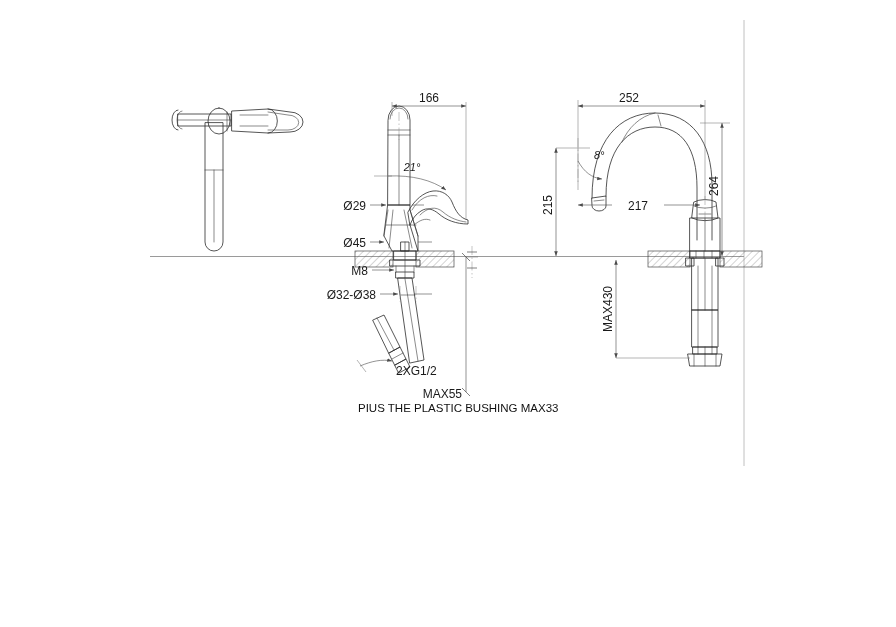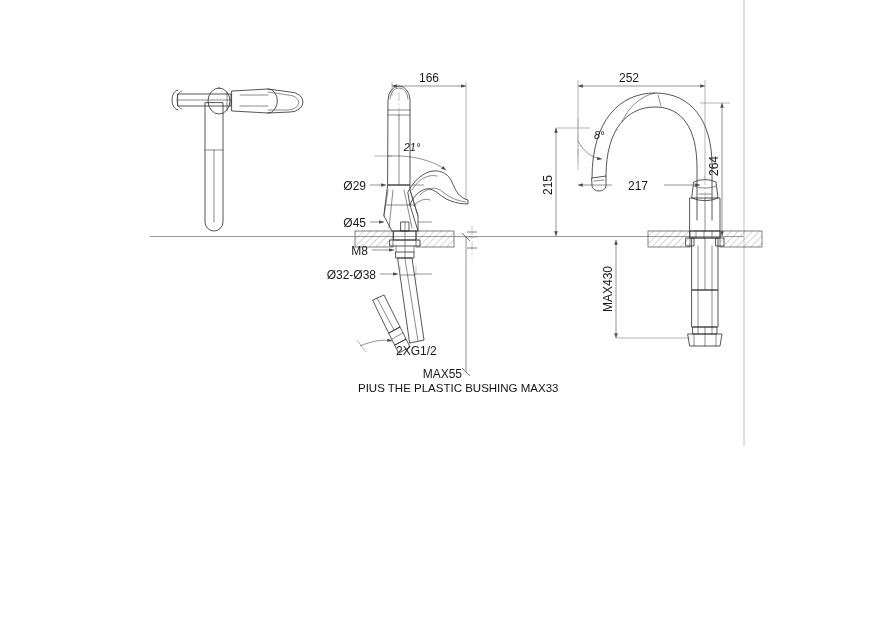--- a/index.html
+++ b/index.html
@@ -9,20 +9,21 @@
   }
   body {
     font-family: "Liberation Sans", sans-serif;
   }
   #sheet {
     position: relative;
     width: 896px;
     height: 577px;
     background: #ffffff;
     overflow: hidden;
+    margin-top: 20px;
   }
   #sheet svg {
     position: absolute;
     left: 0;
     top: 0;
   }
   .dimtext {
     font-family: "Liberation Sans", sans-serif;
     font-size: 12px;
     fill: #1a1a1a;

